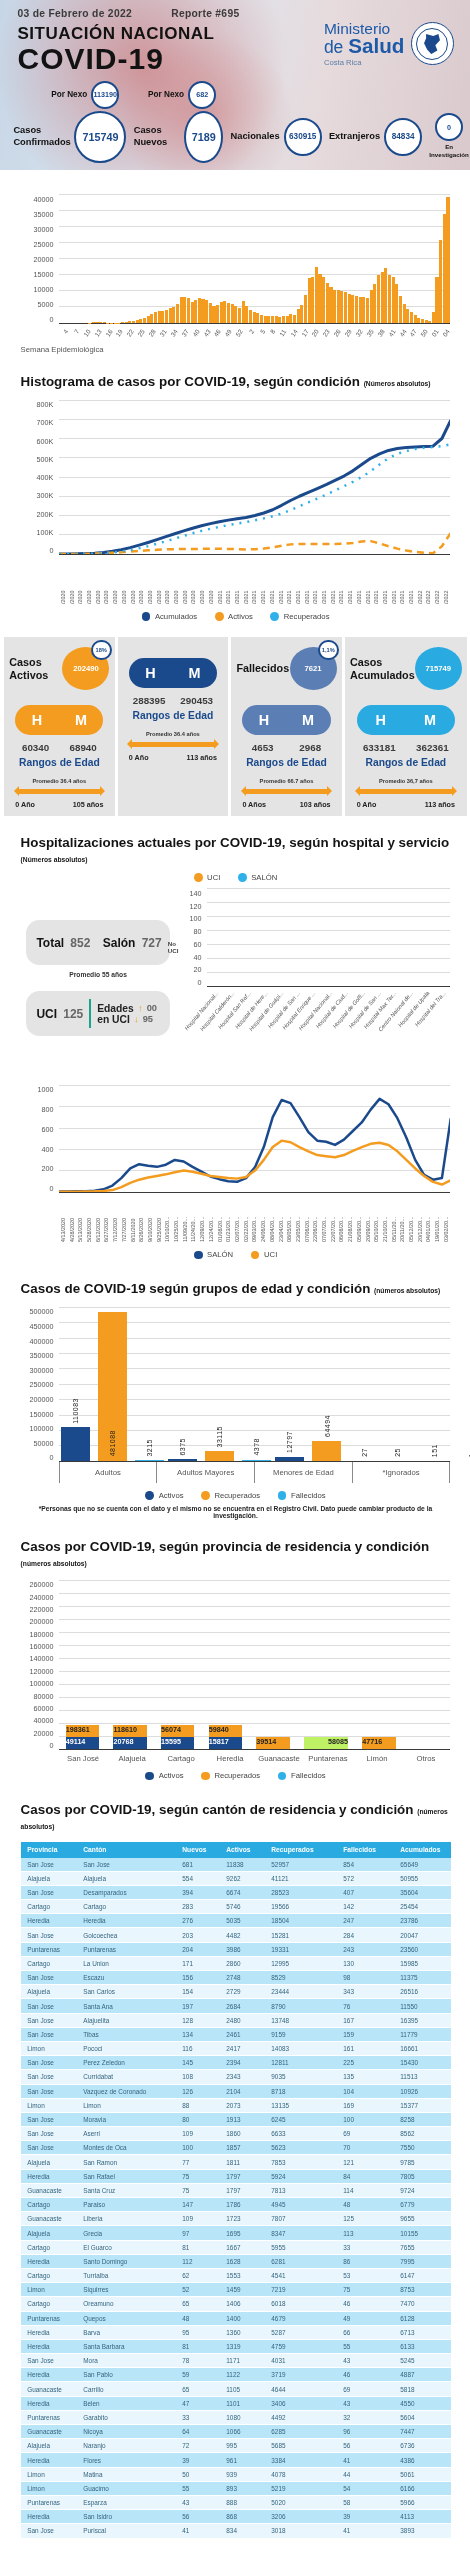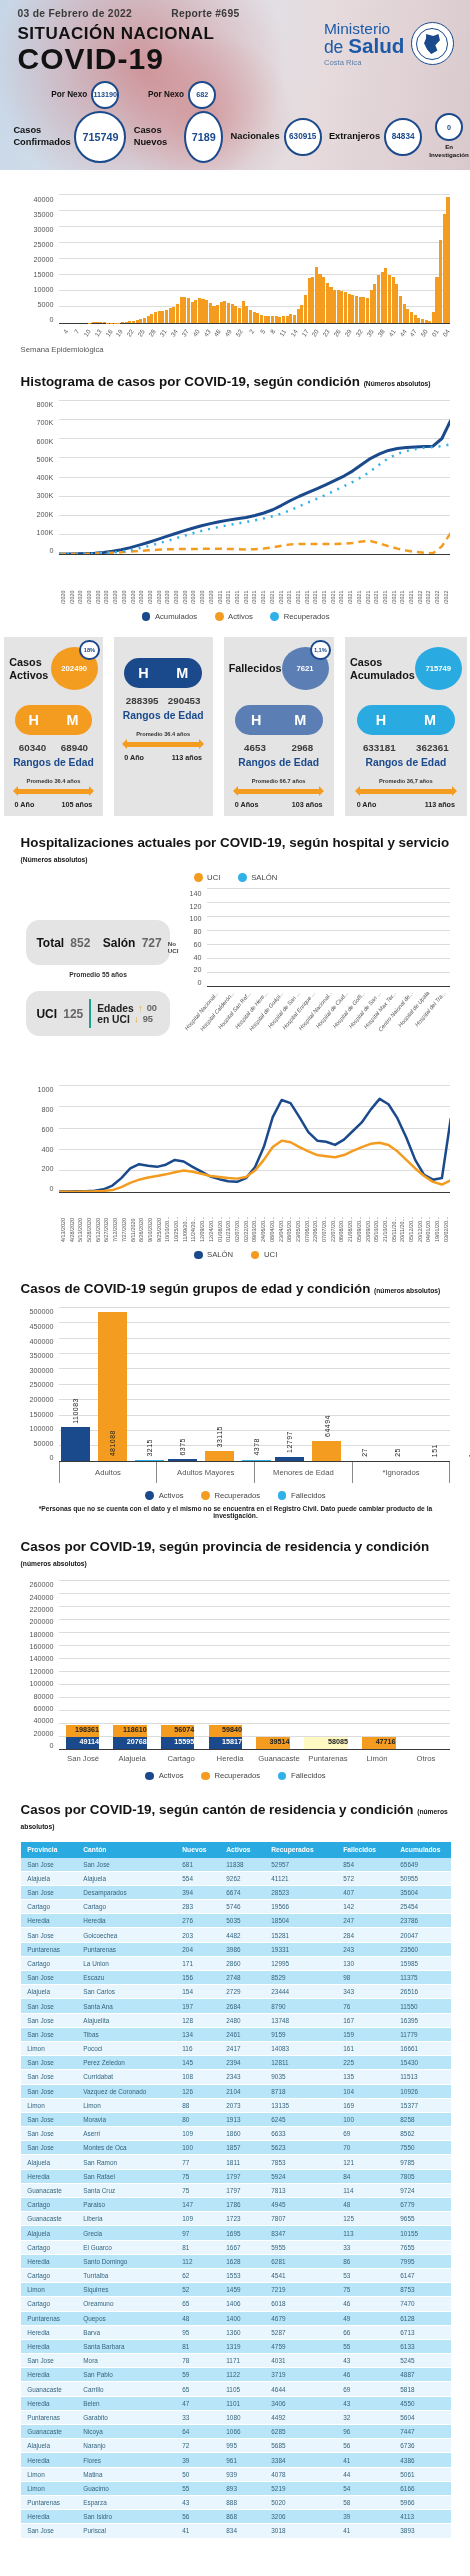--- a/index.html
+++ b/index.html
@@ -48,21 +48,21 @@
   .x1lab span{position:absolute;top:4.1px;right:50%;transform:rotate(-55deg);transform-origin:100% 0;white-space:nowrap;font-size:6.4px;color:#555}
   .xlabel-center{text-align:left;font-size:7.7px;color:#555;margin:1px 0 2.1px}
   svg.lines{position:absolute;inset:0;width:100%;height:100%;z-index:2}
   .vlab{flex:1;display:flex;justify-content:center;height:49px;overflow:visible}
   .vlab span{writing-mode:vertical-rl;transform:rotate(180deg);font-size:5.4px;color:#555;white-space:nowrap}
   .legend{display:flex;justify-content:center;gap:17.5px;align-items:center;margin:8.2px 0 4.1px}
   .legend .li{display:flex;align-items:center;gap:4.6px;font-size:7.7px;color:#444}
   .dot{width:8.8px;height:8.8px;border-radius:50%}
   .dot-navy{background:#1b4a8c}.dot-orange{background:#f39c1f}.dot-cyan{background:#2fb0e8}
   
-  .cards{display:flex;gap:11px;padding:5.2px 4.1px;margin-top:2.1px}
+  .cards{display:flex;gap:3px;padding:5.2px 4.1px;margin-top:2.1px}
   .card{flex:1;background:#e4e4e4;padding:8.2px 5.2px 7.2px;display:flex;flex-direction:column;align-items:center}
   .card-top{position:relative;width:100%;display:flex;align-items:center;justify-content:space-between;min-height:47px}
   .card-title{font-size:10.8px;font-weight:900;color:#141414;line-height:1.2}
   .card-oval{width:47px;height:43px;border-radius:50%;display:flex;align-items:center;justify-content:center;color:#fff;font-weight:bold;font-size:7.7px;flex:none}
   .pct{position:absolute;top:-5.2px;right:-2.1px;width:20.6px;height:20.6px;border-radius:50%;background:#fff;border:2.1px solid #1b4a8c;color:#1b4a8c;font-size:5.7px;font-weight:bold;display:flex;align-items:center;justify-content:center}
   .hm{margin-top:13.4px;width:88%;height:30px;border-radius:17.5px;display:flex;align-items:center;justify-content:space-around;color:#fff;font-weight:bold;font-size:14.4px}
   .hmvals{display:flex;justify-content:space-around;width:95%;margin-top:6.2px;font-size:9.8px;font-weight:bold;color:#3c3c3c}
   .ranges{margin-top:4px;font-size:10.3px;font-weight:900;color:#1b4a8c}
   .prom{margin-top:10.3px;font-size:5.7px;font-weight:bold;color:#333}
   .arrow{position:relative;width:85%;height:4.6px;background:#f39c1f;margin:5.2px 0 6.2px}
@@ -87,21 +87,21 @@
   .hbar{flex:1;margin:0 1.3px;display:flex;flex-direction:column-reverse}
   .seg{width:100%}
   
   .agegrp{flex:1;display:flex;align-items:flex-end;justify-content:center;gap:4.1px;height:100%}
   .slot{position:relative;width:33px;height:100%;display:flex;align-items:flex-end;justify-content:center}
   .abar{width:29px}
   .vnum{position:absolute;left:50%;transform:translateX(-50%) rotate(180deg);writing-mode:vertical-rl;font-size:7px;letter-spacing:0.5px;color:#222;white-space:nowrap}
   .xcat{flex:1;border-left:0.5px solid #8a8a8a;height:20.6px;display:flex;align-items:center;justify-content:center;font-size:7.7px;color:#555}
   .xcat:last-child{border-right:0.5px solid #8a8a8a}
   .pvbar{flex:1;margin:0 7.2px;display:flex;flex-direction:column-reverse}
-  .pseg{position:relative;width:100%;display:flex;align-items:flex-end;justify-content:flex-end}
+  .pseg{position:relative;width:100%;display:flex;align-items:flex-end;justify-content:flex-start}
   .pseg-label{font-size:7.2px;font-weight:bold;color:#222;padding-bottom:3.1px}
   .xprov{flex:1;text-align:center;font-size:7.7px;color:#555;padding-top:4.1px}
   .footnote{font-size:6.7px;font-weight:bold;color:#222;text-align:center;margin:5.2px 0 2.1px}
   
   table.cant{width:430px;margin:10.3px auto 0;border-collapse:collapse;font-size:6.4px}
   table.cant th{background:#29abe2;color:#fff;text-align:left;font-weight:bold;padding:4.1px 0 4.1px 6.7px;font-size:6.7px}
   table.cant td{padding:3.1px 0 3.1px 6.7px;color:#33647f}
   table.cant tr:nth-child(odd) td{background:#b9e5f8}
   table.cant tr:nth-child(even) td{background:#e9f6fd}
   table.cant tr td{border-bottom:1px solid #fff}
@@ -1207,21 +1207,21 @@
           </div>
           <div class="pvbar">
             <div class="pseg" style="height: 2.61538%; background: rgb(27, 74, 140);"></div>
             <div class="pseg" style="height: 15.1977%; background: rgb(243, 156, 31);">
               <span class="pseg-label">39514</span>
             </div>
             <div class="pseg" style="height: 0.269231%; background: rgb(47, 176, 232);"></div>
           </div>
           <div class="pvbar">
             <div class="pseg" style="height: 3.96154%; background: rgb(27, 74, 140);"></div>
-            <div class="pseg" style="height: 22.3404%; background: #fef9c3; padding-left: 24px;">
+            <div class="pseg" style="height: 22.3404%; background: #bef264; padding-left: 24px;">
               <span class="pseg-label">58085</span>
             </div>
             <div class="pseg" style="height: 0.413846%; background: rgb(47, 176, 232);"></div>
           </div>
           <div class="pvbar">
             <div class="pseg" style="height: 2.73077%; background: rgb(27, 74, 140);"></div>
             <div class="pseg" style="height: 18.3523%; background: rgb(243, 156, 31);">
               <span class="pseg-label">47716</span>
             </div>
             <div class="pseg" style="height: 0.444615%; background: rgb(47, 176, 232);"></div>

